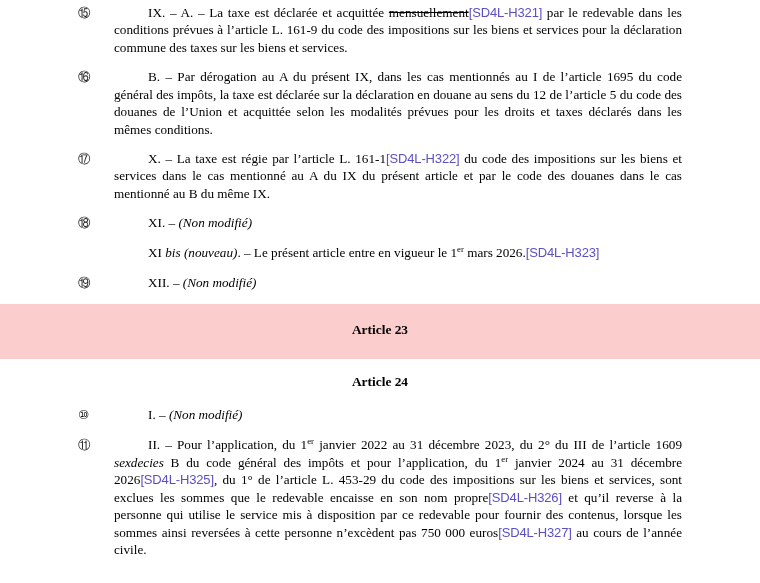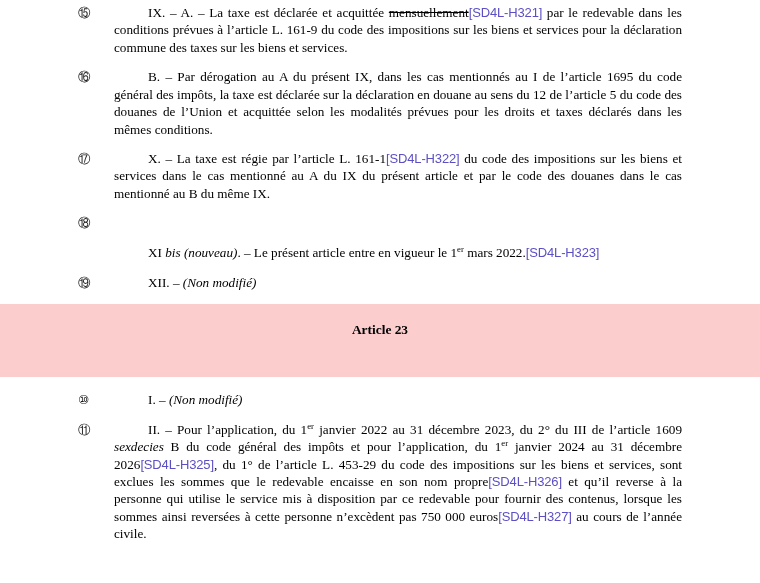--- a/index.html
+++ b/index.html
@@ -94,21 +94,21 @@
   }
 
   
   .suppressed-band {
     background: #fbcdcd;
     width: 100%;
     padding: 17px 0 20px 0;
     margin: 0 0 14px 0;
     box-sizing: border-box;
   }
-  .suppressed-band .article-heading { margin-bottom: 18px; }
+  .suppressed-band .article-heading { }
   .suppressed-status {
     text-align: center;
     font-style: italic;
     font-size: 13.2px;
     margin: 0;
   }
 
   .article-24-wrap { margin-top: 0; }
   .article-24-wrap .article-heading { margin-bottom: 16px; }
 </style>
@@ -131,40 +131,44 @@
         </div>
       </div>
       <div class="para-row">
         <div class="marker-col"><span class="circled">⑰</span></div>
         <div class="text-col">
           <p><span>X. – La taxe est régie par l’article L. 161-1</span><span class="ref-tag">[SD4L-H322]</span><span> du code des impositions sur les biens et services dans le cas mentionné au A du IX du présent article et par le code des douanes dans le cas mentionné au B du même IX.</span></p>
         </div>
       </div>
       <div class="para-row">
         <div class="marker-col"><span class="circled">⑱</span></div>
+        <div class="text-col">
+          <p><span>XI. – </span><span class="it">(Non modifié)</span></p>
+        </div>
       </div>
       <div class="para-row">
         <div class="marker-col"></div>
         <div class="text-col">
-          <p><span>XI </span><span class="it">bis (nouveau)</span><span>. – Le présent article entre en vigueur le 1</span><sup class="ord">er</sup><span> mars 2022.</span><span class="ref-tag">[SD4L-H323]</span></p>
+          <p><span>XI </span><span class="it">bis (nouveau)</span><span>. – Le présent article entre en vigueur le 1</span><sup class="ord">er</sup><span> mars 2026.</span><span class="ref-tag">[SD4L-H323]</span></p>
         </div>
       </div>
       <div class="para-row">
         <div class="marker-col"><span class="circled">⑲</span></div>
         <div class="text-col">
           <p><span>XII. – </span><span class="it">(Non modifié)</span></p>
         </div>
       </div>
     </div>
 
   <div class="suppressed-band">
     <div class="article-heading">Article 23</div>
   </div>
 
   <div class="article-24-wrap">
+    <div class="article-heading">Article 24</div>
     <div id="a24-blocks">
         <div class="para-row">
           <div class="marker-col"><span class="circled">⑩</span></div>
           <div class="text-col">
             <p><span>I. – </span><span class="it">(Non modifié)</span></p>
           </div>
         </div>
         <div class="para-row">
           <div class="marker-col"><span class="circled">⑪</span></div>
           <div class="text-col">

